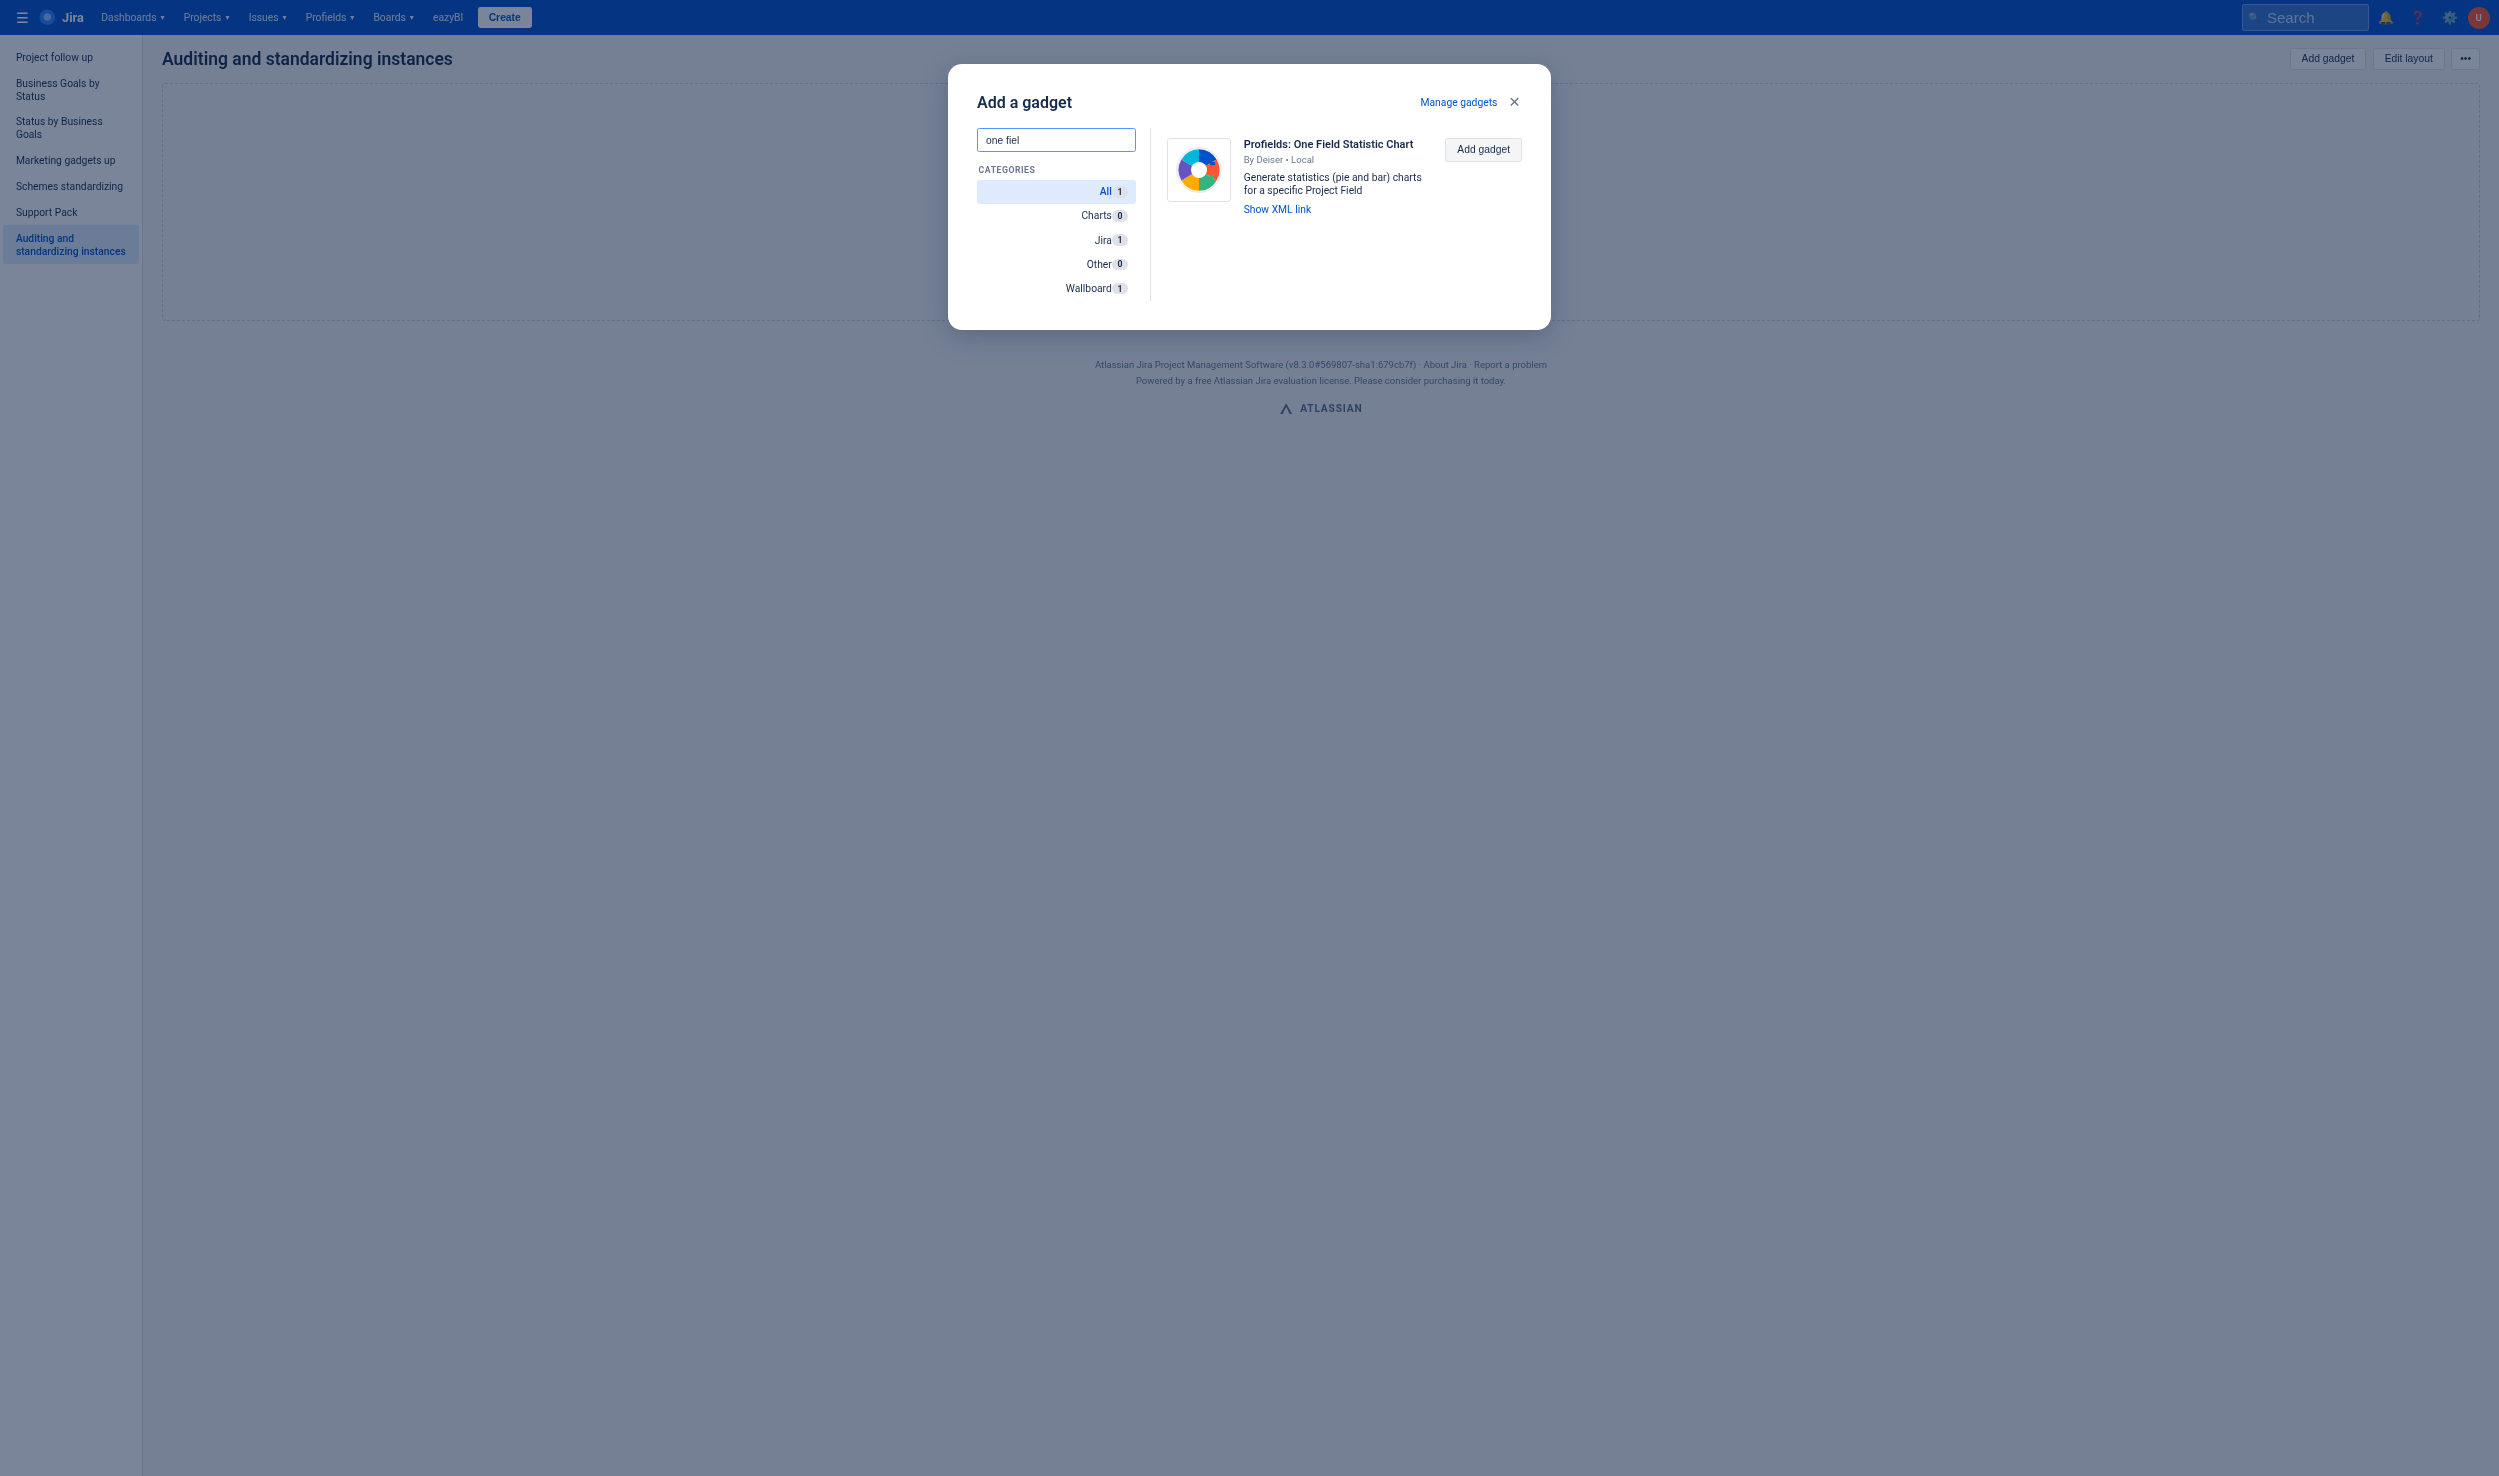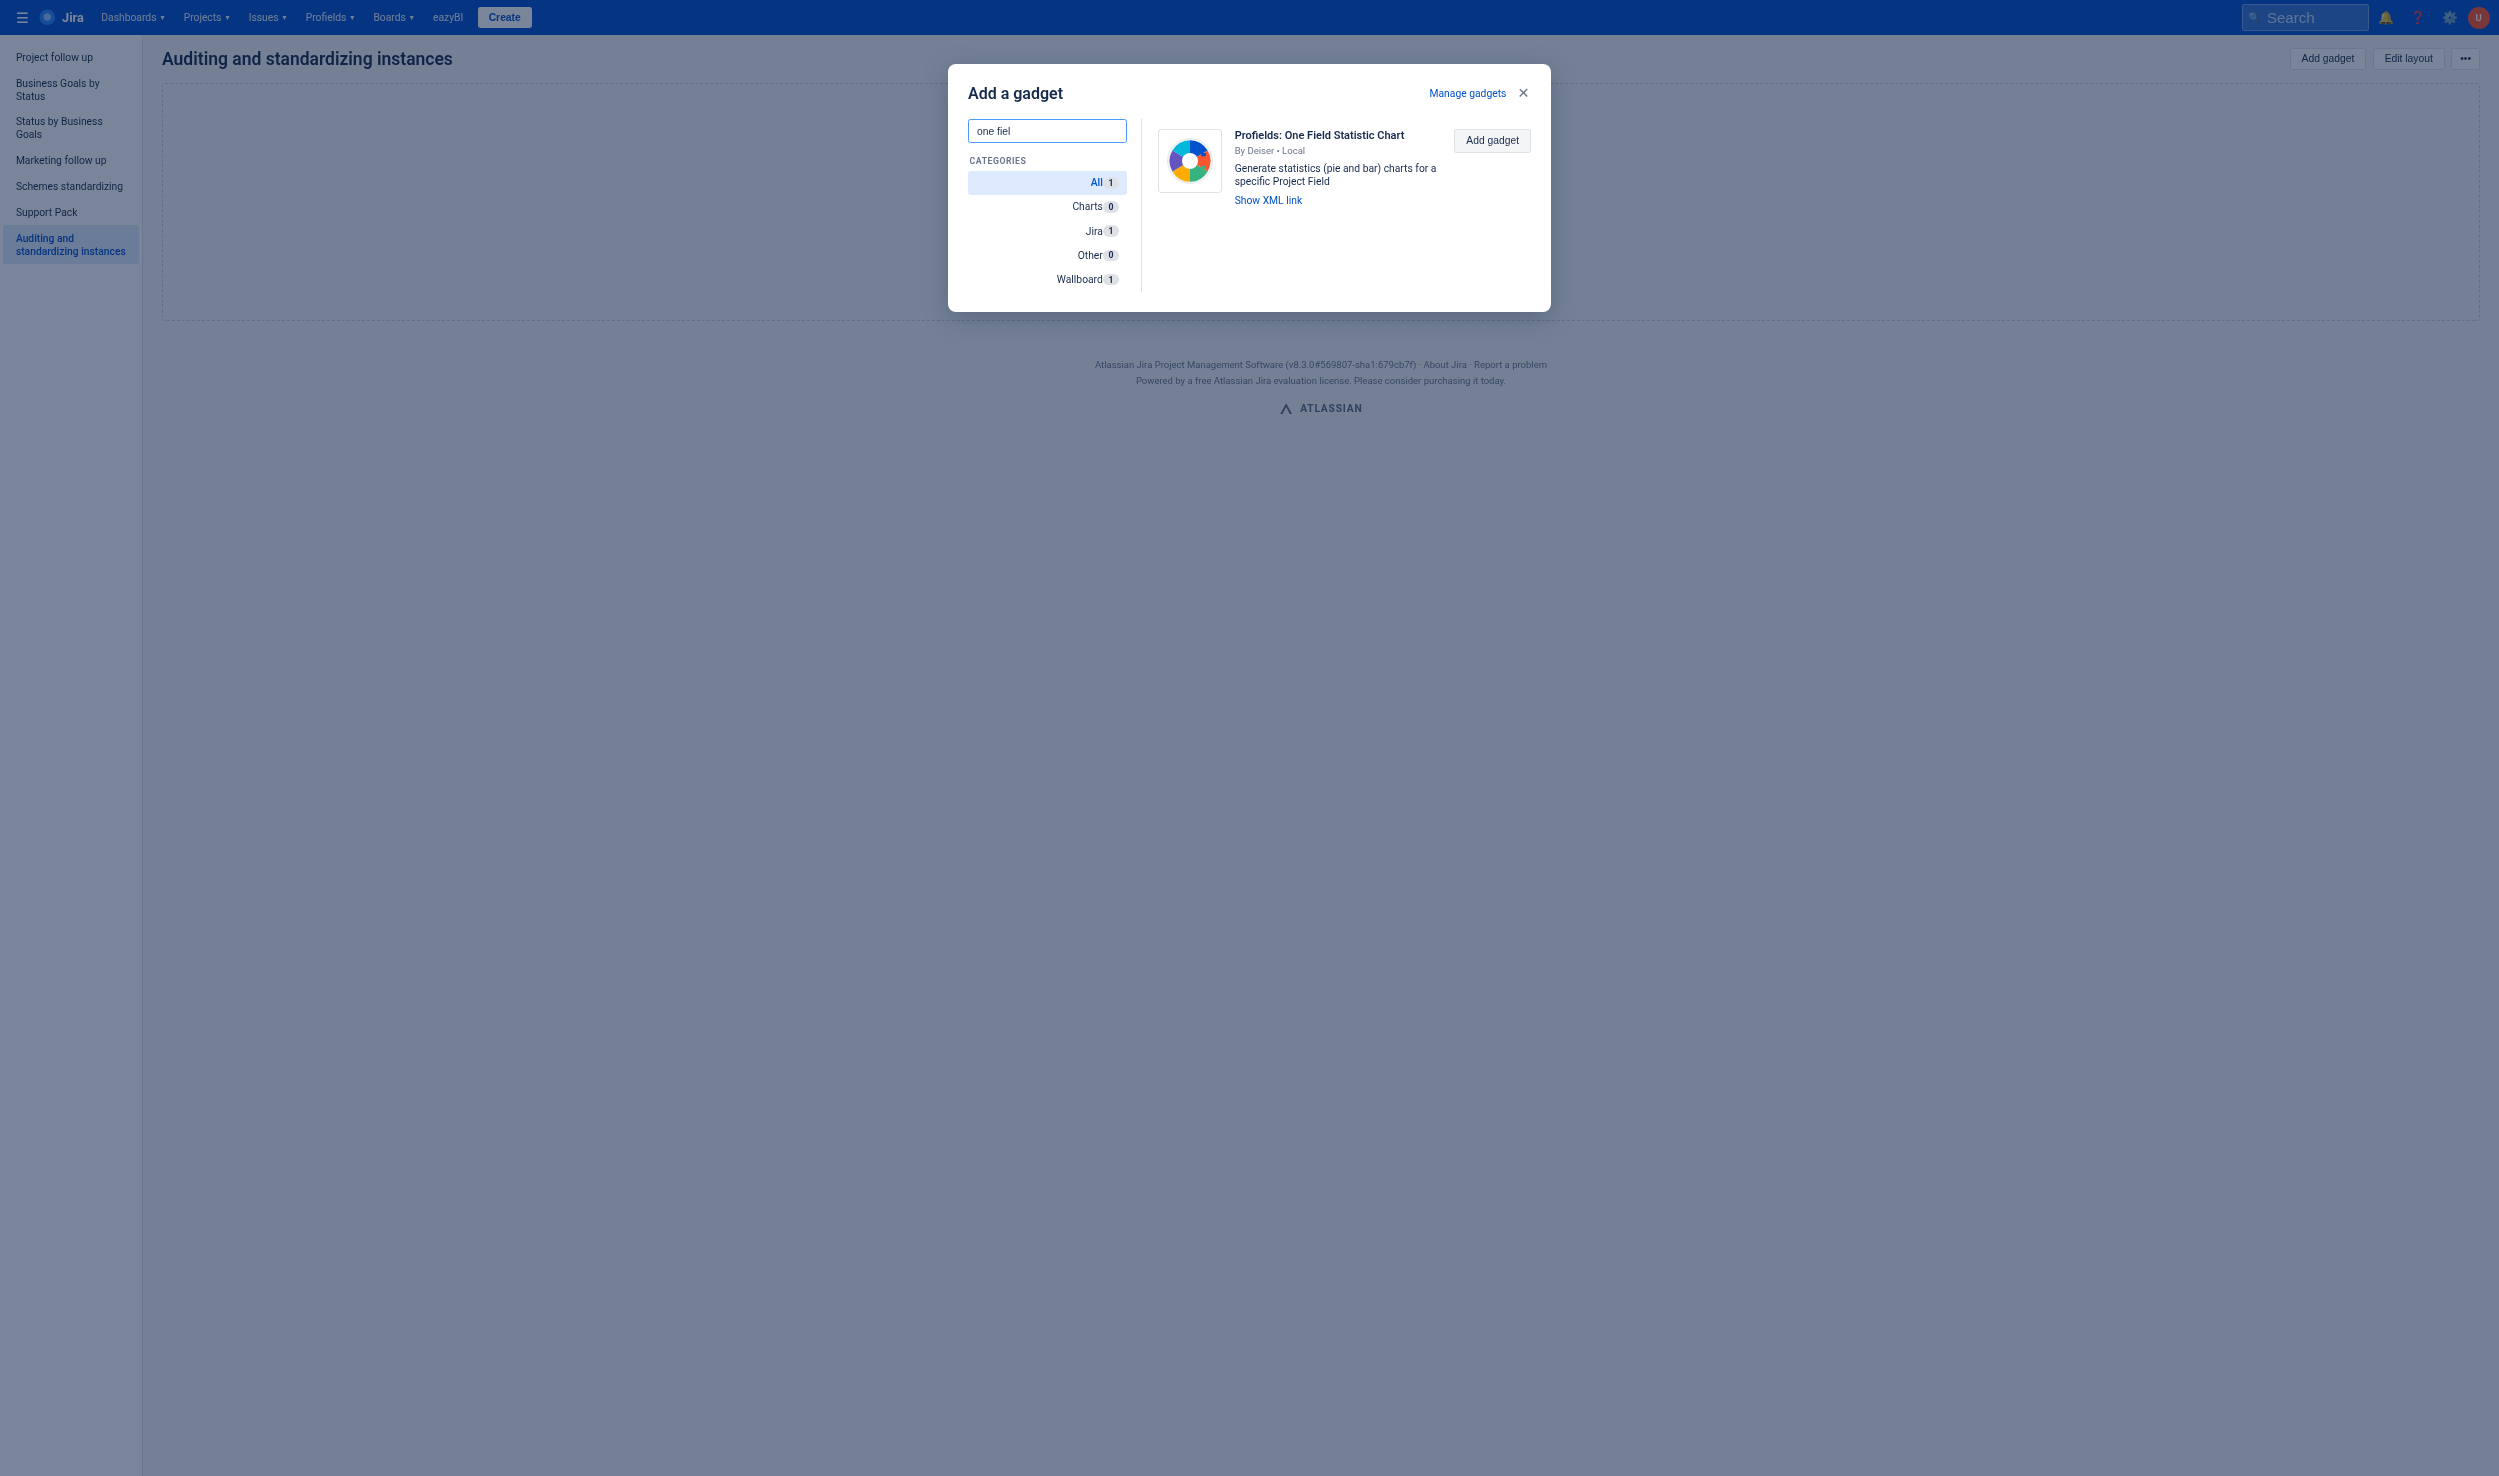--- a/index.html
+++ b/index.html
@@ -221,24 +221,24 @@
       top: 0; left: 0; right: 0; bottom: 0;
       background: rgba(9, 30, 66, 0.54);
       z-index: 100;
       display: flex;
       align-items: flex-start;
       justify-content: center;
       padding-top: 64px;
     }
     .modal {
       background: #fff;
-      border-radius: 8px;
+      border-radius: 14px;
       width: 603px;
       max-width: 95vw;
-      padding: 20px;
+      padding: 29px;
       position: relative;
       box-shadow: 0 6.4px 25.4px rgba(9,30,66,0.25);
     }
     .modal-header {
       display: flex;
       align-items: center;
       justify-content: space-between;
       margin-bottom: 16px;
     }
     .modal-title {
@@ -436,21 +436,21 @@
     <div class="sidebar-item">
       <span>Project follow up</span>
     </div>
     <div class="sidebar-item">
       <span>Business Goals by Status</span>
     </div>
     <div class="sidebar-item">
       <span>Status by Business Goals</span>
     </div>
     <div class="sidebar-item">
-      <span>Marketing follow up</span>
+      <span>Marketing gadgets up</span>
     </div>
     <div class="sidebar-item">
       <span>Schemes standardizing</span>
     </div>
     <div class="sidebar-item">
       <span>Support Pack</span>
     </div>
     <div class="sidebar-item active">
       <span>Auditing and standardizing instances</span>
     </div>

